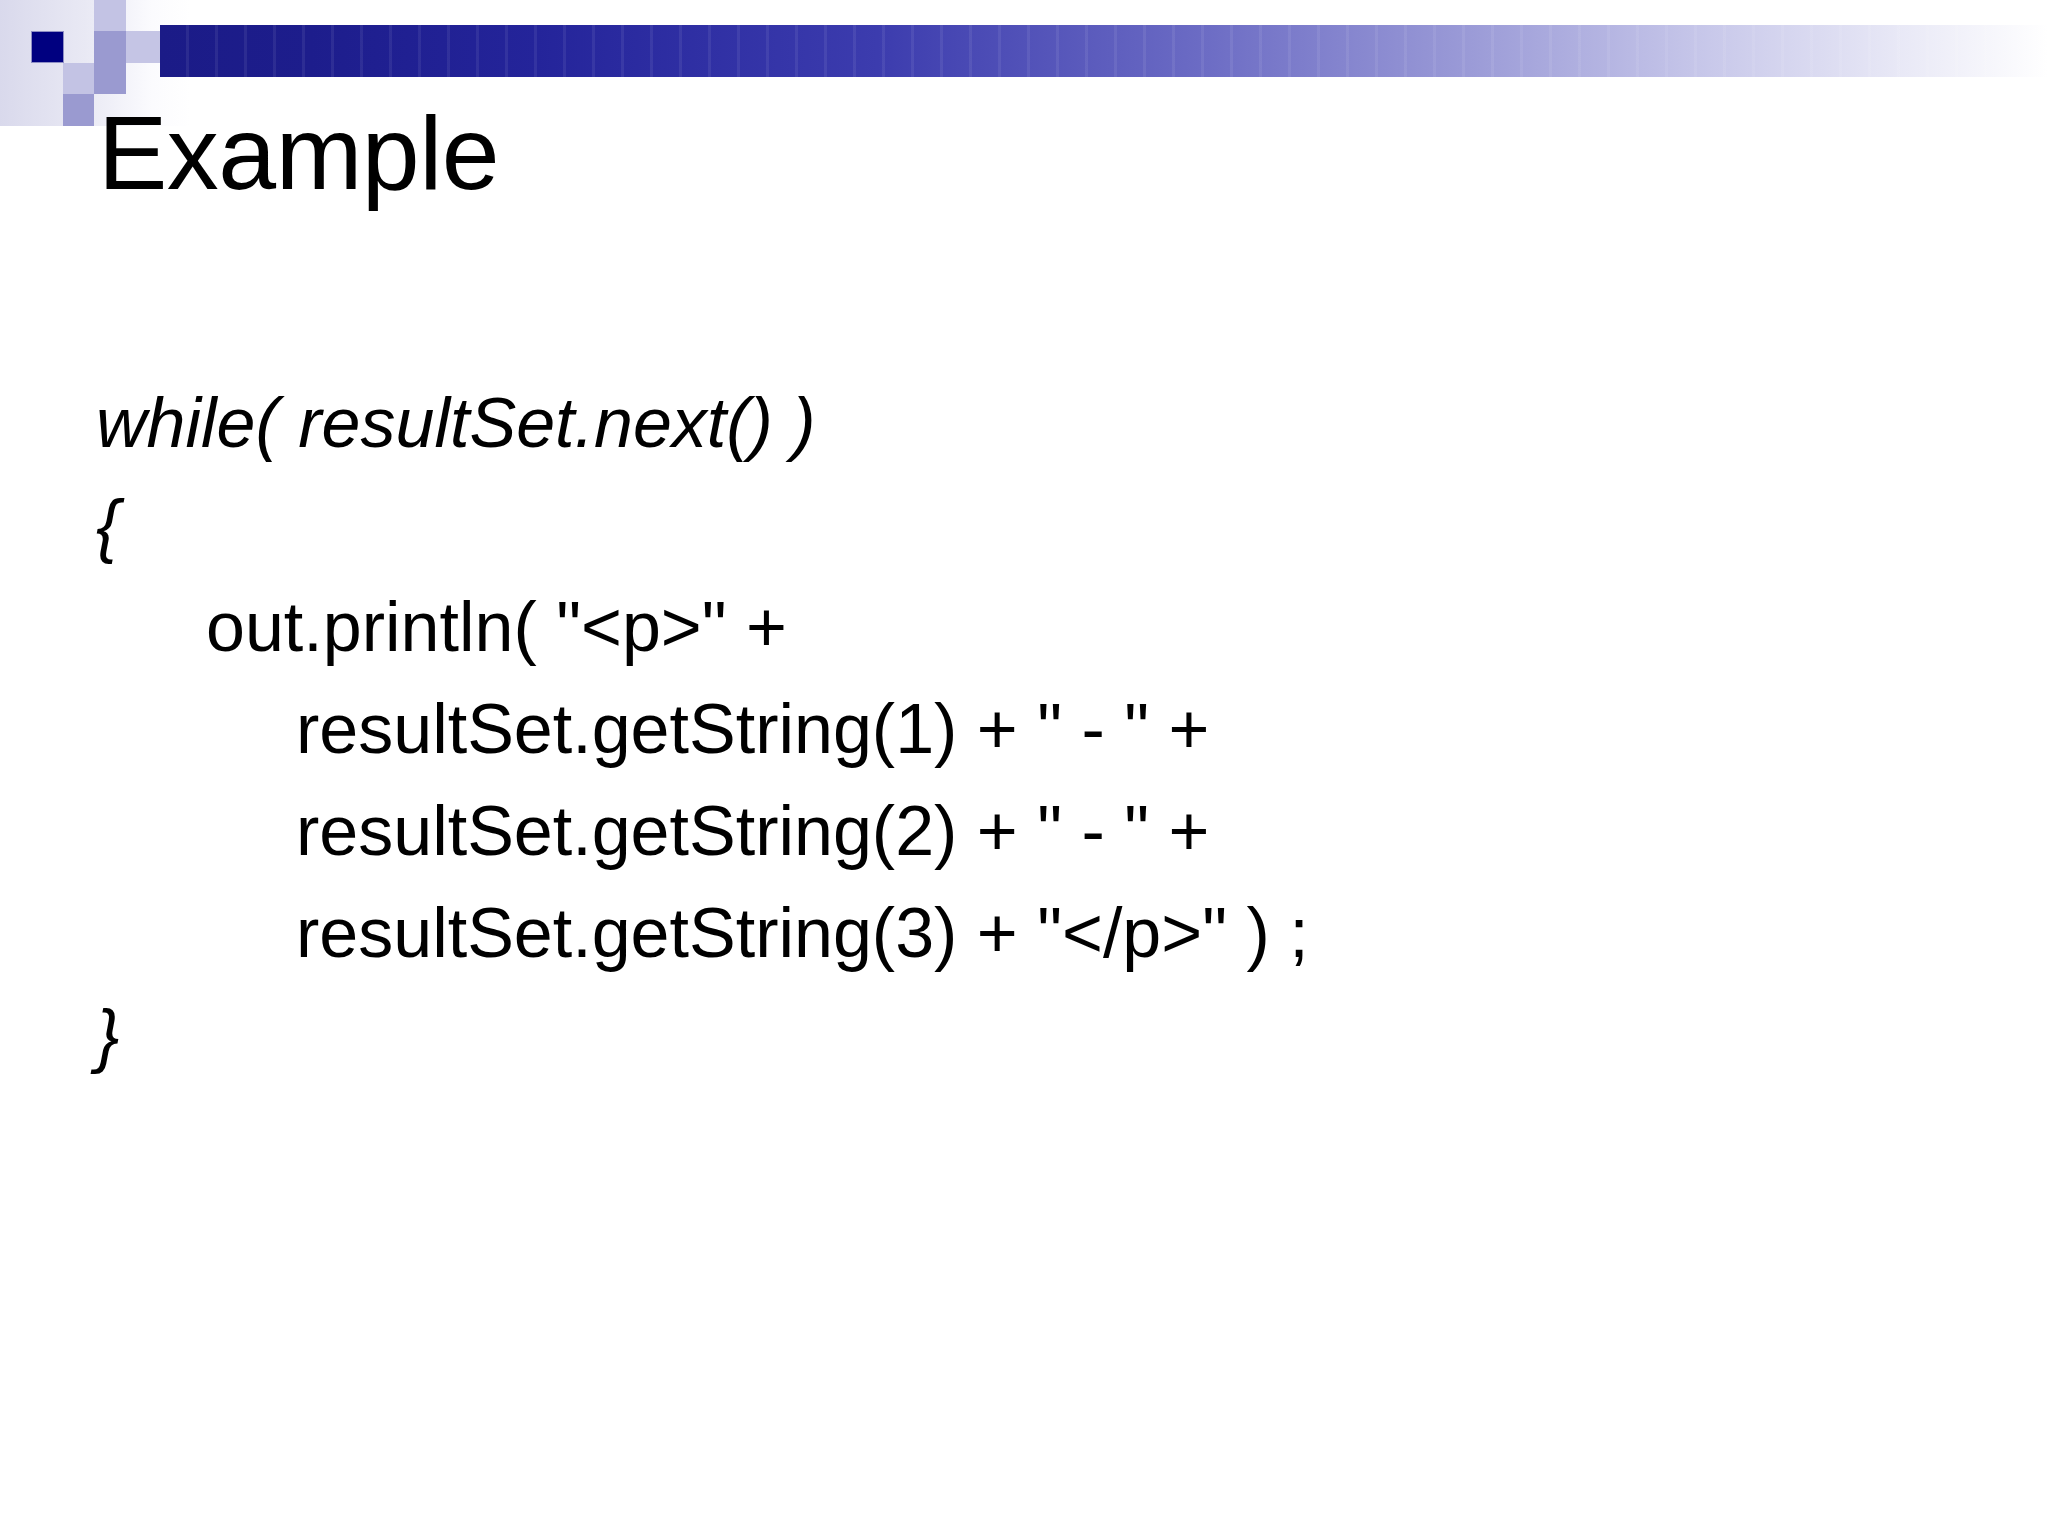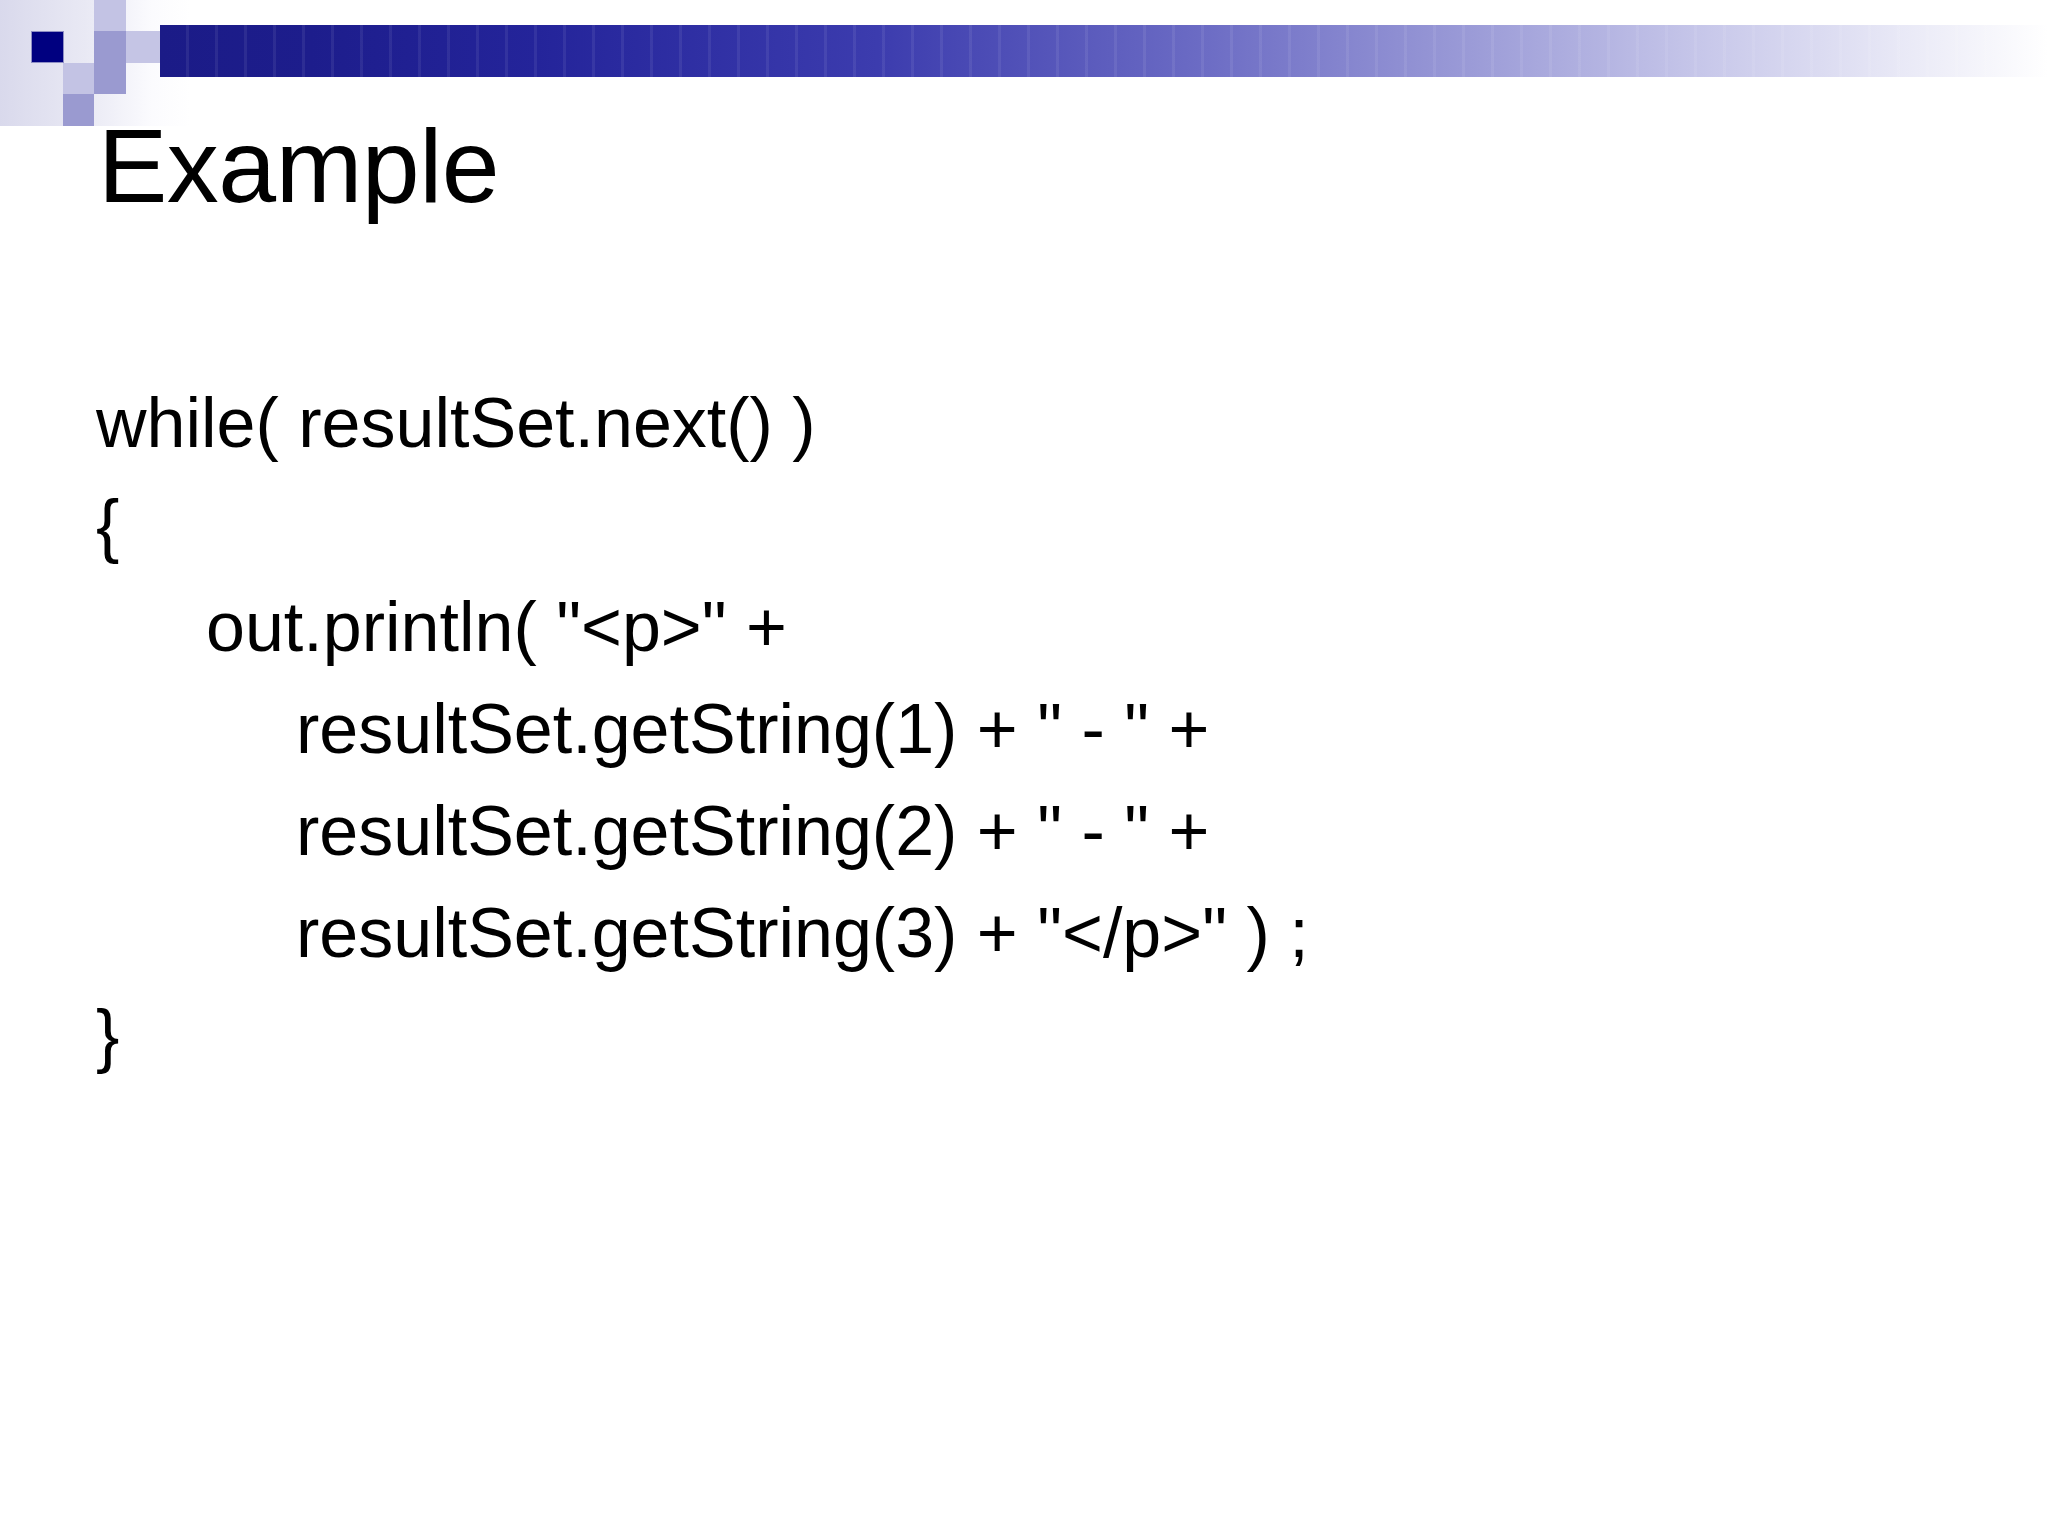--- a/index.html
+++ b/index.html
@@ -80,21 +80,21 @@
   .sq-l2 { left: 94px;  top: 31px; width: 32px; height: 32px; background: #9a9ad0; }
   .sq-l3 { left: 126px; top: 31px; width: 34px; height: 32px; background: #c5c5e5; }
   .sq-l4 { left: 63px;  top: 63px; width: 31px; height: 31px; background: #c3c3e4; }
   .sq-l5 { left: 94px;  top: 63px; width: 32px; height: 31px; background: #9a9ad0; }
   .sq-l6 { left: 63px;  top: 94px; width: 31px; height: 32px; background: #9a9ad0; }
 
   
   .slide-title {
     position: absolute;
     left: 98px;
-    top: 114px;
+    top: 101px;
     font-size: 104px;
     font-weight: 400;
     color: #000000;
     letter-spacing: -0.5px;
     line-height: 1.0;
     white-space: pre;
   }
 
   
   .code-body {
@@ -105,21 +105,21 @@
   }
 
   .code-line {
     font-size: 70px;
     line-height: 102px;
     color: #000000;
     white-space: pre;
     font-weight: 400;
   }
 
-  .ind-0 { padding-left: 0px; }
+  .ind-0 { padding-left: 0px; font-style: italic; }
   .ind-1 { padding-left: 110px; }
   .ind-2 { padding-left: 200px; }
 </style>
 </head>
 <body>
 
 <div id="slide">
 
   <div class="deco-wash"></div>
 

